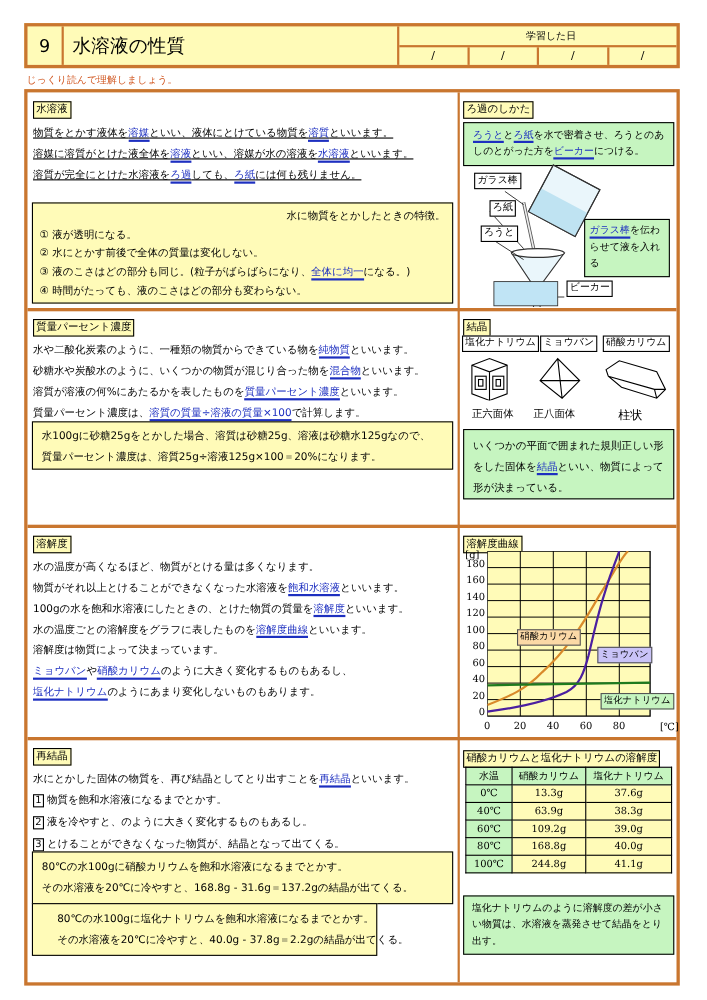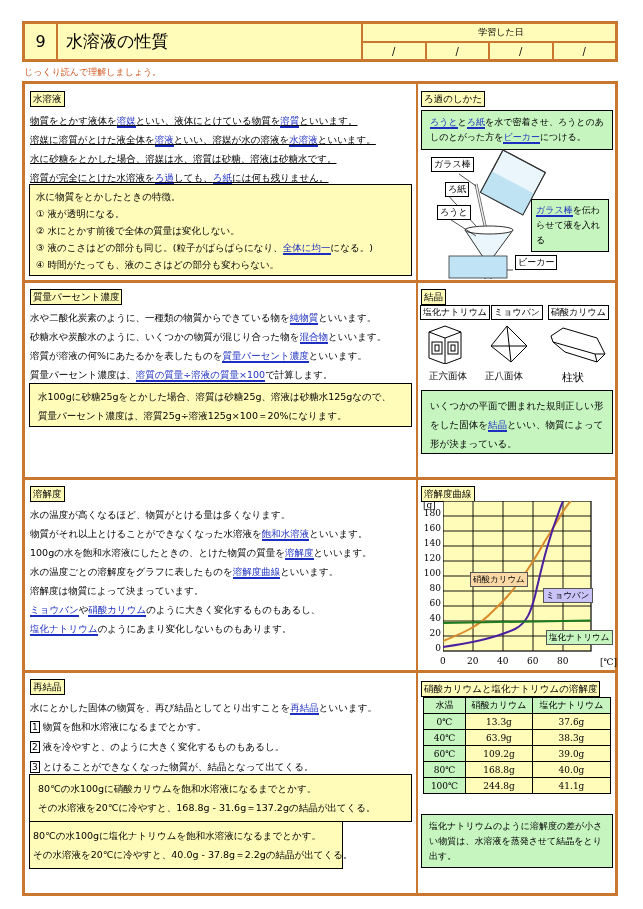--- a/index.html
+++ b/index.html
@@ -57,27 +57,26 @@
   <div class="hline" style="top:586px;"></div>
 
   <div class="abs" style="left:5px;top:3px;text-decoration:underline;">
     <span class="tag">水溶液</span>
     <div class="txt" style="margin-top:4px;">
       <span>物質をとかす液体を</span><span class="kw">溶媒</span><span>といい、液体にとけている物質を</span><span class="kw">溶質</span><span>といいます。</span>
     </div>
     <div class="txt">
       <span>溶媒に溶質がとけた液全体を</span><span class="kw">溶液</span><span>といい、溶媒が水の溶液を</span><span class="kw">水溶液</span><span>といいます。</span>
     </div>
-    <div class="txt"><span>水に砂糖をとかした場合、溶媒は水、溶質は砂糖、溶液は砂糖水です。</span></div>
     <div class="txt">
       <span>溶質が完全にとけた水溶液を</span><span class="kw">ろ過</span><span>しても、</span><span class="kw">ろ紙</span><span>には何も残りません。</span>
     </div>
   </div>
   <div class="abs ybox" style="left:4px;top:100px;width:383px;height:92px;padding:3px 6px;">
-    <div class="txt" style="line-height:17px;">水に物質をとかしたときの特徴。</div>
+    <div class="txt" style="line-height:17px;text-align:right;">水に物質をとかしたときの特徴。</div>
     <div class="txt" style="line-height:17px;">① 液が透明になる。</div>
     <div class="txt" style="line-height:17px;">② 水にとかす前後で全体の質量は変化しない。</div>
     <div class="txt" style="line-height:17px;"><span>③ 液のこさはどの部分も同じ。(粒子がばらばらになり、</span><span class="kw">全体に均一</span><span>になる。)</span></div>
     <div class="txt" style="line-height:17px;">④ 時間がたっても、液のこさはどの部分も変わらない。</div>
   </div>
 
   <div class="abs" style="left:396px;top:3px;width:192px;">
     <span class="tag">ろ過のしかた</span>
     <div class="gbox" style="margin-top:3px;padding:4px 8px;font-size:9px;line-height:15px;white-space:normal;">
       <span class="kw">ろうと</span><span>と</span><span class="kw">ろ紙</span><span>を水で密着させ、ろうとのあしのとがった方を</span><span class="kw">ビーカー</span><span>につける。</span>
@@ -218,21 +217,21 @@
     <span class="tag">再結晶</span>
     <div class="txt" style="margin-top:3px;"><span>水にとかした固体の物質を、再び結晶としてとり出すことを</span><span class="kw">再結晶</span><span>といいます。</span></div>
     <div class="txt"><span style="border:1px solid #000;padding:0 1px;font-size:9px;">1</span> <span>物質を飽和水溶液になるまでとかす。</span></div>
     <div class="txt"><span style="border:1px solid #000;padding:0 1px;font-size:9px;">2</span> <span>液を冷やすと、のように大きく変化するものもあるし。</span></div>
     <div class="txt"><span style="border:1px solid #000;padding:0 1px;font-size:9px;">3</span> <span>とけることができなくなった物質が、結晶となって出てくる。</span></div>
   </div>
   <div class="abs ybox" style="left:4px;top:690px;width:383px;height:48px;padding:4px 8px;">
     <div class="txt">80℃の水100gに硝酸カリウムを飽和水溶液になるまでとかす。</div>
     <div class="txt">その水溶液を20℃に冷やすと、168.8g - 31.6g＝137.2gの結晶が出てくる。</div>
   </div>
-  <div class="abs ybox" style="left:4px;top:737px;width:314px;height:48px;padding:4px 3px;">
+  <div class="abs ybox" style="left:4px;top:737px;width:314px;height:48px;padding:4px 22px;">
     <div class="txt">80℃の水100gに塩化ナトリウムを飽和水溶液になるまでとかす。</div>
     <div class="txt">その水溶液を20℃に冷やすと、40.0g - 37.8g＝2.2gの結晶が出てくる。</div>
   </div>
 
   <div class="abs" style="left:396px;top:593px;">
     <span class="tag">硝酸カリウムと塩化ナトリウムの溶解度</span>
   </div>
   <table class="abs sol" style="left:398px;top:613px;width:188px;">
     <tbody>
         <tr class="th">

